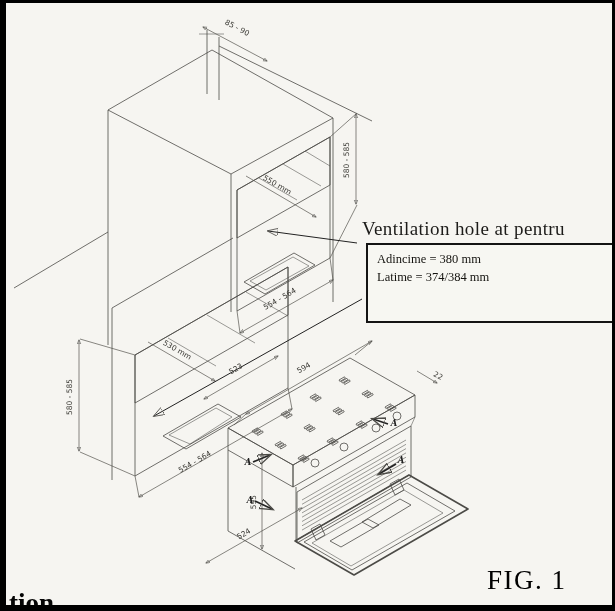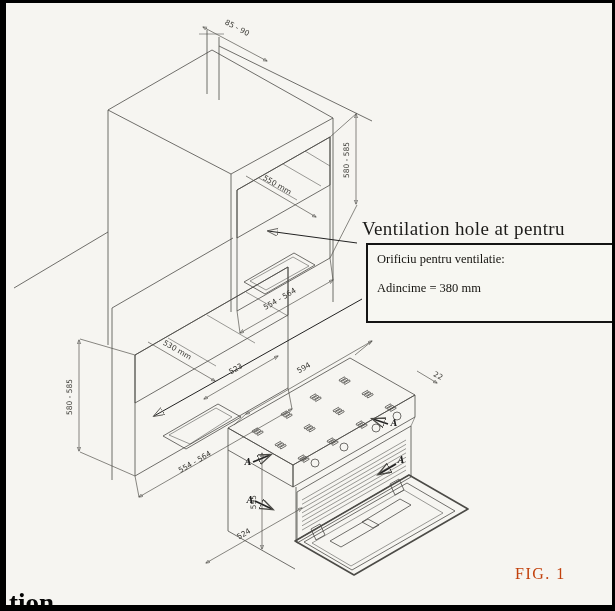--- a/index.html
+++ b/index.html
@@ -27,21 +27,21 @@
   .solid{fill:#3f3e3a;stroke:none;}
 
   .heading{position:absolute;left:362px;top:218px;z-index:3;
            font-size:19px;color:#1c1b19;letter-spacing:.4px;white-space:nowrap;}
   .infobox{position:absolute;left:366px;top:243px;width:226px;height:62px;z-index:3;
            border:2px solid #141414;padding:7px 9px;background:rgba(248,247,243,.65);
            font-size:12.5px;color:#14130f;}
   .infobox .bx-title{margin:0 0 14px 0;}
   .infobox .bx-line{margin:0 0 3px 0;}
   .figlabel{position:absolute;left:487px;top:565px;z-index:3;
-            font-size:16px;letter-spacing:1.5px;color:#c2410c;margin-left:28px;}
+            font-size:27px;letter-spacing:1.5px;color:#000000;}
   .fragment{position:absolute;left:9px;top:588px;z-index:4;
             font-weight:bold;font-size:27px;color:#050505;}
 </style>
 </head>
 <body>
 
 <div class="paper"></div>
 
 <svg class="art" width="615" height="611" viewBox="0 0 615 611">
   <defs>
@@ -216,22 +216,22 @@
     <path class="aline" d="M253,462 L270,455" marker-end="url(#ah-a)"></path>
     <text class="amark" x="248" y="465">A</text>
     <path class="aline" d="M255,501 L272,509" marker-end="url(#ah-a)"></path>
     <text class="amark" x="250" y="503">A</text>
   </g>
 </svg>
 
 <div class="heading">Ventilation hole at pentru</div>
 
 <div class="infobox">
-  <p class="bx-title">Orificiu pentru ventilatie:</p>
   <p class="bx-line">Adincime = 380 mm</p>
+  <p class="bx-line">Latime = 374/384 mm</p>
 </div>
 
 <div class="figlabel">FIG. 1</div>
 <div class="fragment">tion</div>
 
 <div class="frame top"></div>
 <div class="frame left"></div>
 <div class="frame right"></div>
 <div class="frame bottom"></div>
 

